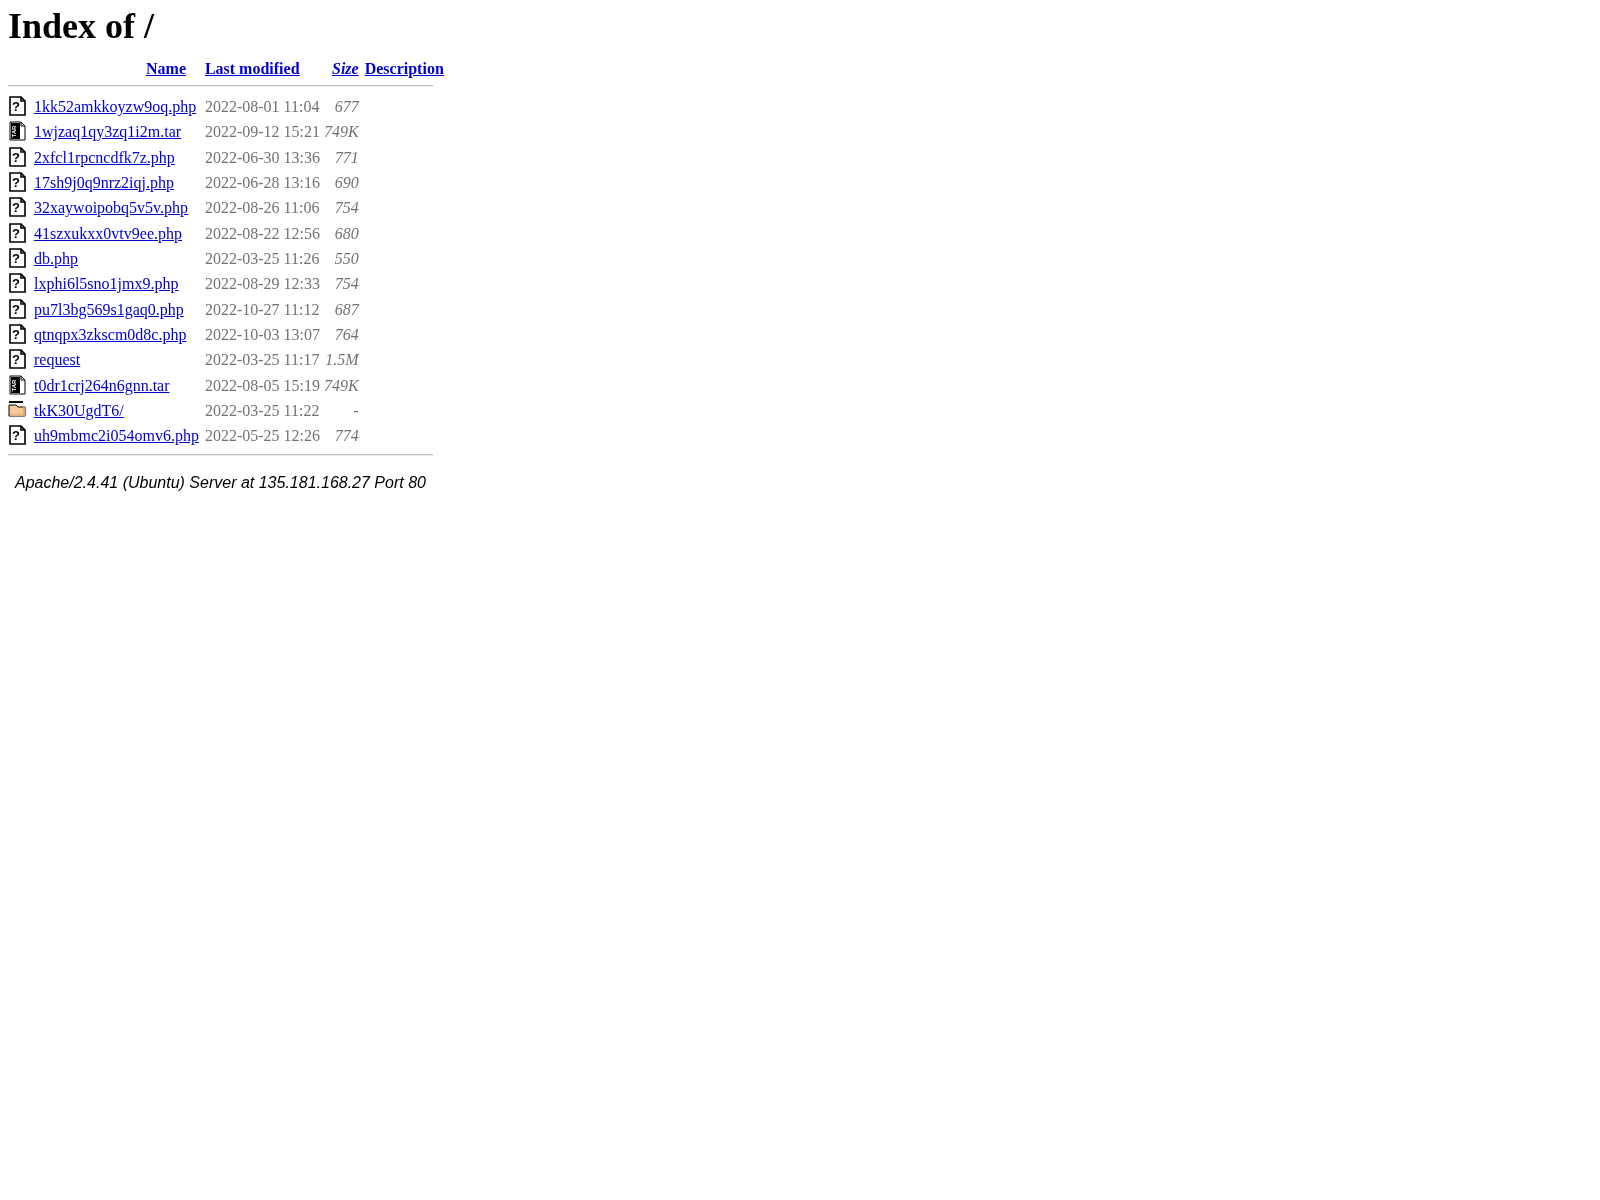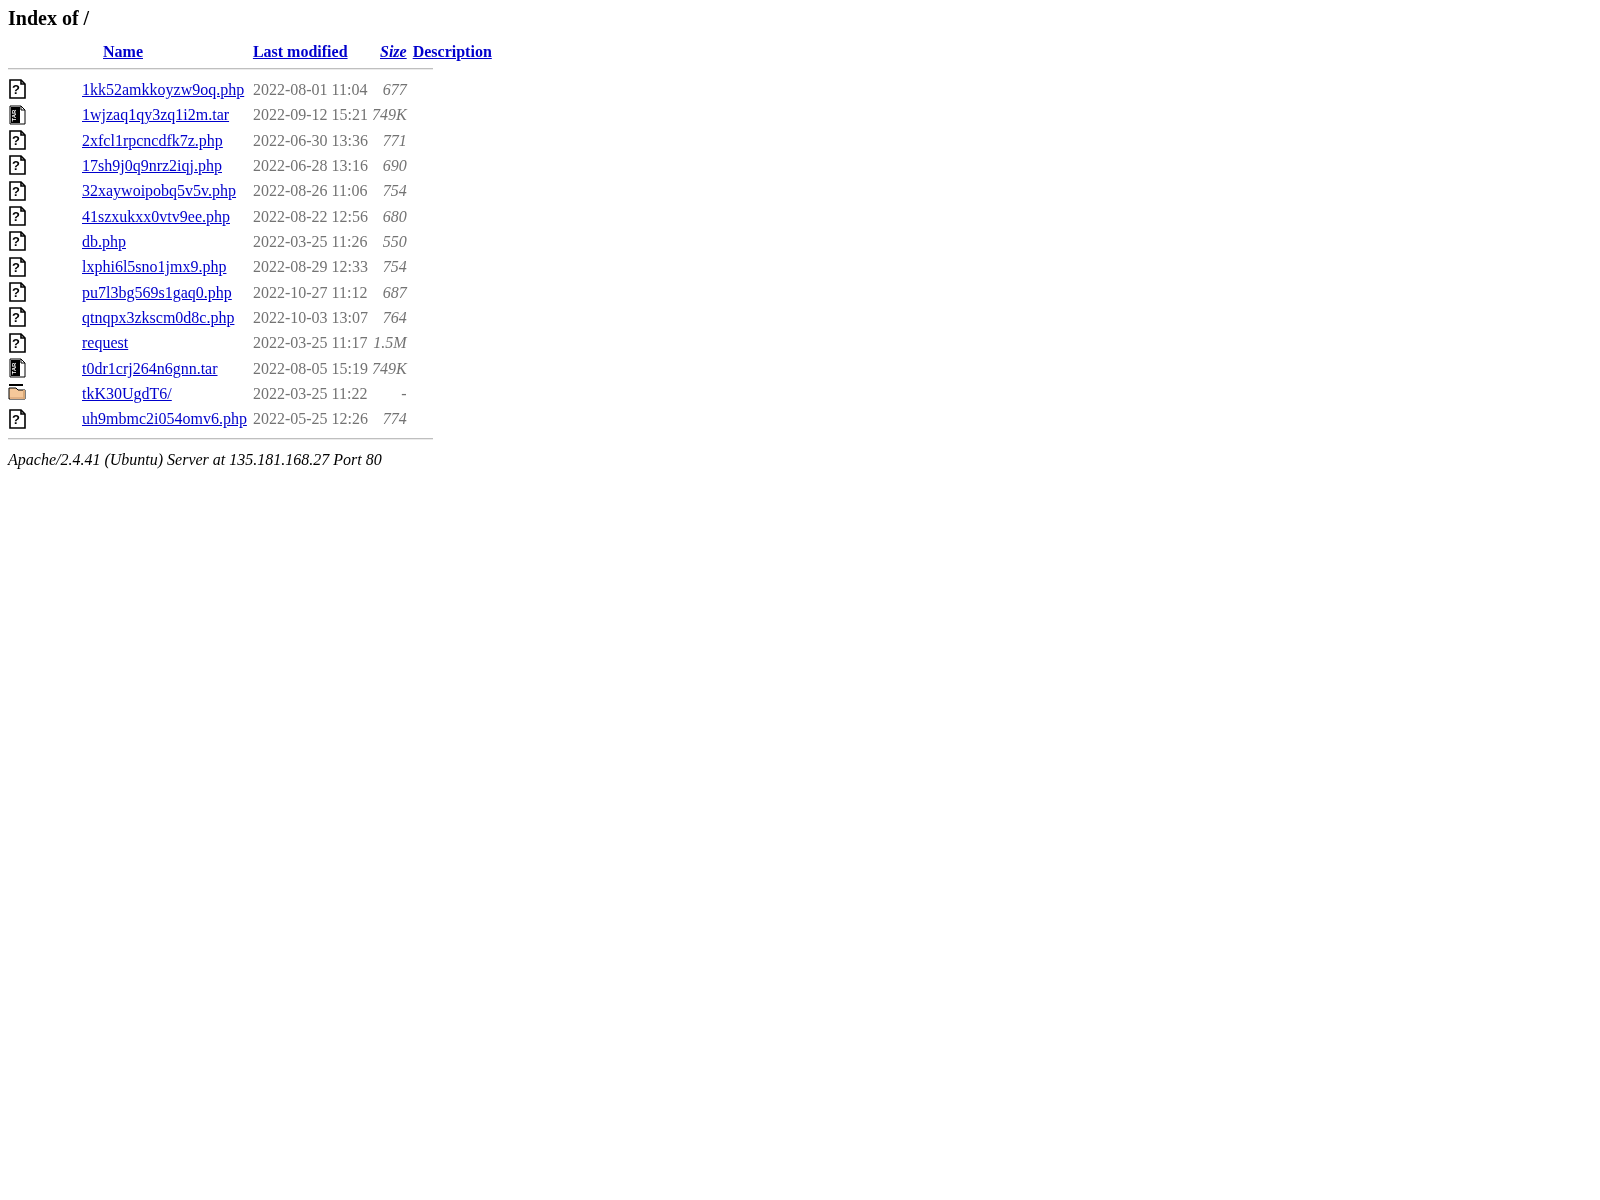--- a/index.html
+++ b/index.html
@@ -15,21 +15,21 @@
     font-size: 16px;
     color: #000000;
     overflow: hidden;
   }
   .page {
     padding: 8px;
     box-sizing: border-box;
   }
   h1.page-title {
     font-family: "Liberation Serif", "DejaVu Serif", serif;
-    font-size: 20px;
+    font-size: 36px;
     font-weight: bold;
     margin: 0 0 14px 0;
     padding: 0;
     line-height: 1.05;
     letter-spacing: 0;
   }
   table.index-table {
     border-collapse: collapse;
     border-spacing: 0;
     font-size: 16px;
@@ -60,21 +60,21 @@
   tr.header-row th.col-desc {
     text-align: left;
   }
   tr.header-row th.col-size { text-align: right !important; }
   .hdr-link {
     color: #0000cc;
     text-decoration: underline;
     font-weight: bold;
     cursor: pointer;
   }
-  tr.header-row th.col-name .hdr-link { margin-left: 69px; }
+  tr.header-row th.col-name .hdr-link { margin-left: 112px; }
 
   
   tr.rule-row td {
     padding: 0 !important;
   }
   .hr-line {
     height: 0;
     border: 0;
     border-top: 1px solid #bfbfbf;
     border-bottom: 1px solid #ebebeb;
@@ -88,21 +88,20 @@
   
   tr.entry-row td {
     height: 25px;
     line-height: 25px;
     vertical-align: middle;
   }
   a.entry-link {
     color: #0000cc;
     text-decoration: underline;
     cursor: pointer;
-    margin-left: 48px;
   }
   td.col-date, td.col-size {
     color: #737373;
     font-variant-numeric: tabular-nums;
   }
 
   
   .icon {
     display: inline-block;
     width: 20px;
@@ -110,23 +109,23 @@
     vertical-align: middle;
     position: relative;
     top: -1px;
   }
   .icon svg { display: block; }
 
   
   .footer-address {
     font-style: italic;
     font-size: 16px;
-    font-family: Liberation Serif, serif;
+    font-family: Liberation Sans, sans-serif;
     color: #000000;
-    margin: 0;
+    margin: 7px;
     padding: 0;
     line-height: 1.2;
   }
 </style>
 </head>
 <body>
 
 <div class="page">
 
   <h1 class="page-title">Index of /</h1>

